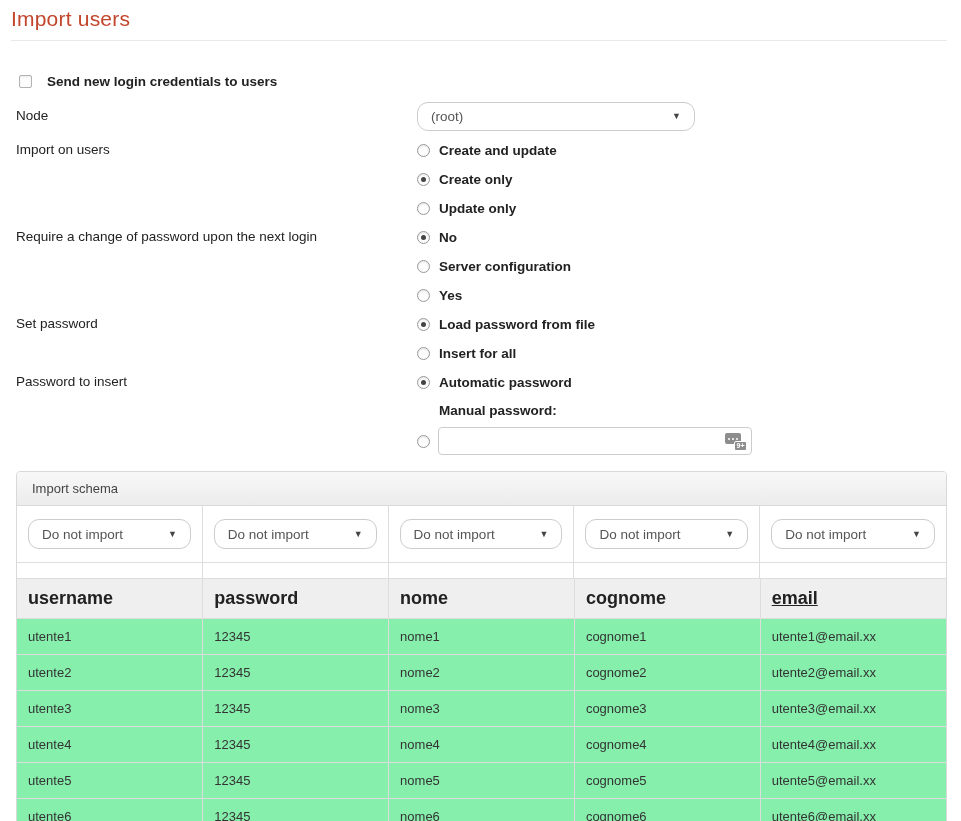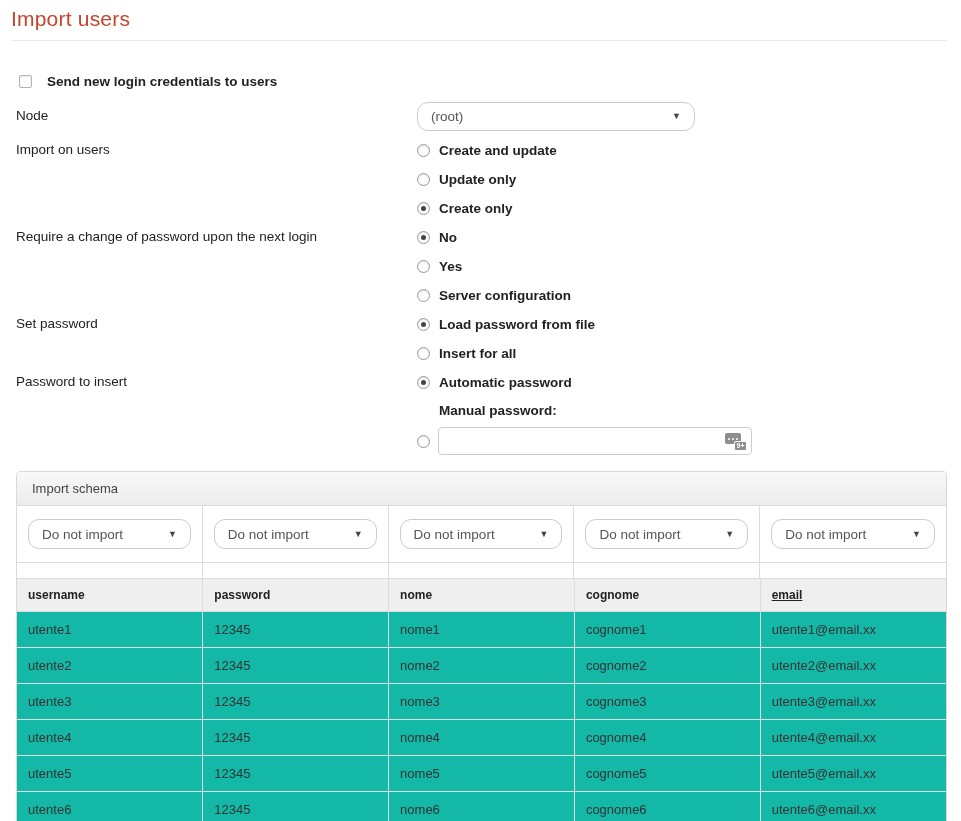--- a/index.html
+++ b/index.html
@@ -92,26 +92,26 @@
   .select-cell { padding: 13px 11px; border-right: 1px solid #ddd; }
   .select-cell:last-child { border-right: none; }
   .schema-select { width: 100%; height: 30px; }
   .spacer-cell { height: 16px; border-top: 1px solid #ddd; border-right: 1px solid #ddd; background: #fff; }
   .spacer-cell:last-child { border-right: none; }
 
   table.preview { width: 100%; border-collapse: collapse; font-size: 13px; color: #333; table-layout: fixed; }
   table.preview th {
     background: #efefef; text-align: left; font-weight: bold;
     border-top: 1px solid #ddd; border-bottom: 1px solid #ddd; border-right: 1px solid #ddd;
-    padding: 9px 11px; font-size: 12px; color: #222;
+    padding: 9px 11px; font-size: 18px; color: #222;
   }
   table.preview th:last-child { border-right: none; text-decoration: underline; }
   table.preview td {
     padding: 10px 11px; border-bottom: 1px solid #ddd; border-right: 1px solid #ddd;
-    background: #14b8a6;
+    background: #86efac;
   }
   table.preview td:last-child { border-right: none; }
   table.preview tr:last-child td { border-bottom: none; }
 </style>
 </head>
 <body>
 
 <div class="page">
 
   <h1 class="page-title">Import users</h1>
@@ -133,44 +133,44 @@
   <div class="groups">
 
     <div class="form-row">
       <div class="form-label">Import on users</div>
       <div>
         <div class="radio-row">
           <span class="radio"></span>
           <span class="bold-label">Create and update</span>
         </div>
         <div class="radio-row">
-          <span class="radio"></span>
-          <span class="bold-label">Update only</span>
-        </div>
-        <div class="radio-row">
           <span class="radio checked"></span>
           <span class="bold-label">Create only</span>
+        </div>
+        <div class="radio-row">
+          <span class="radio"></span>
+          <span class="bold-label">Update only</span>
         </div>
       </div>
     </div>
 
     <div class="form-row">
       <div class="form-label">Require a change of password upon the next login</div>
       <div>
         <div class="radio-row">
           <span class="radio checked"></span>
           <span class="bold-label">No</span>
         </div>
         <div class="radio-row">
           <span class="radio"></span>
+          <span class="bold-label">Server configuration</span>
+        </div>
+        <div class="radio-row">
+          <span class="radio"></span>
           <span class="bold-label">Yes</span>
-        </div>
-        <div class="radio-row">
-          <span class="radio"></span>
-          <span class="bold-label">Server configuration</span>
         </div>
       </div>
     </div>
 
     <div class="form-row">
       <div class="form-label">Set password</div>
       <div>
         <div class="radio-row">
           <span class="radio checked"></span>
           <span class="bold-label">Load password from file</span>

